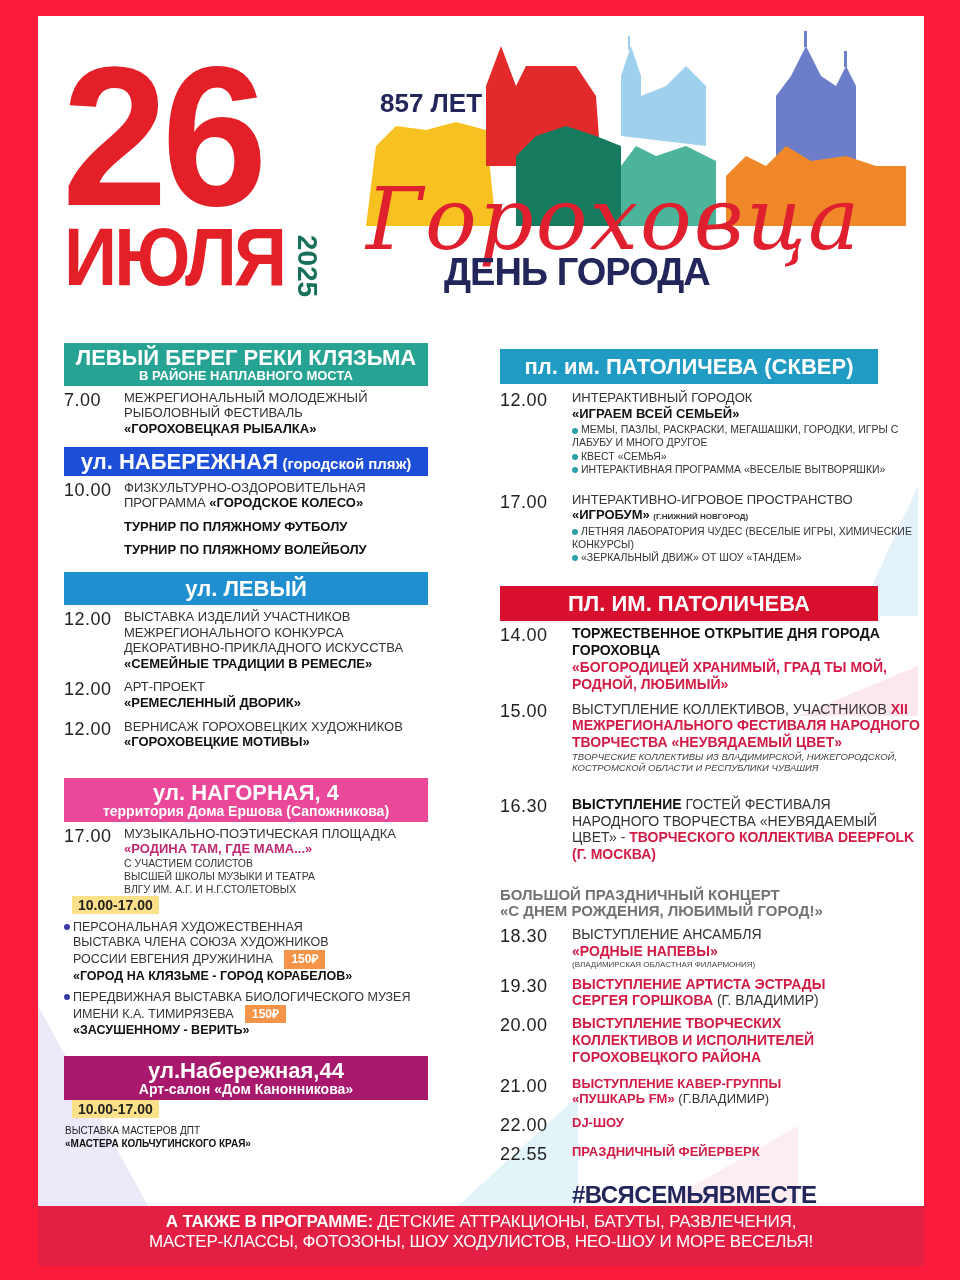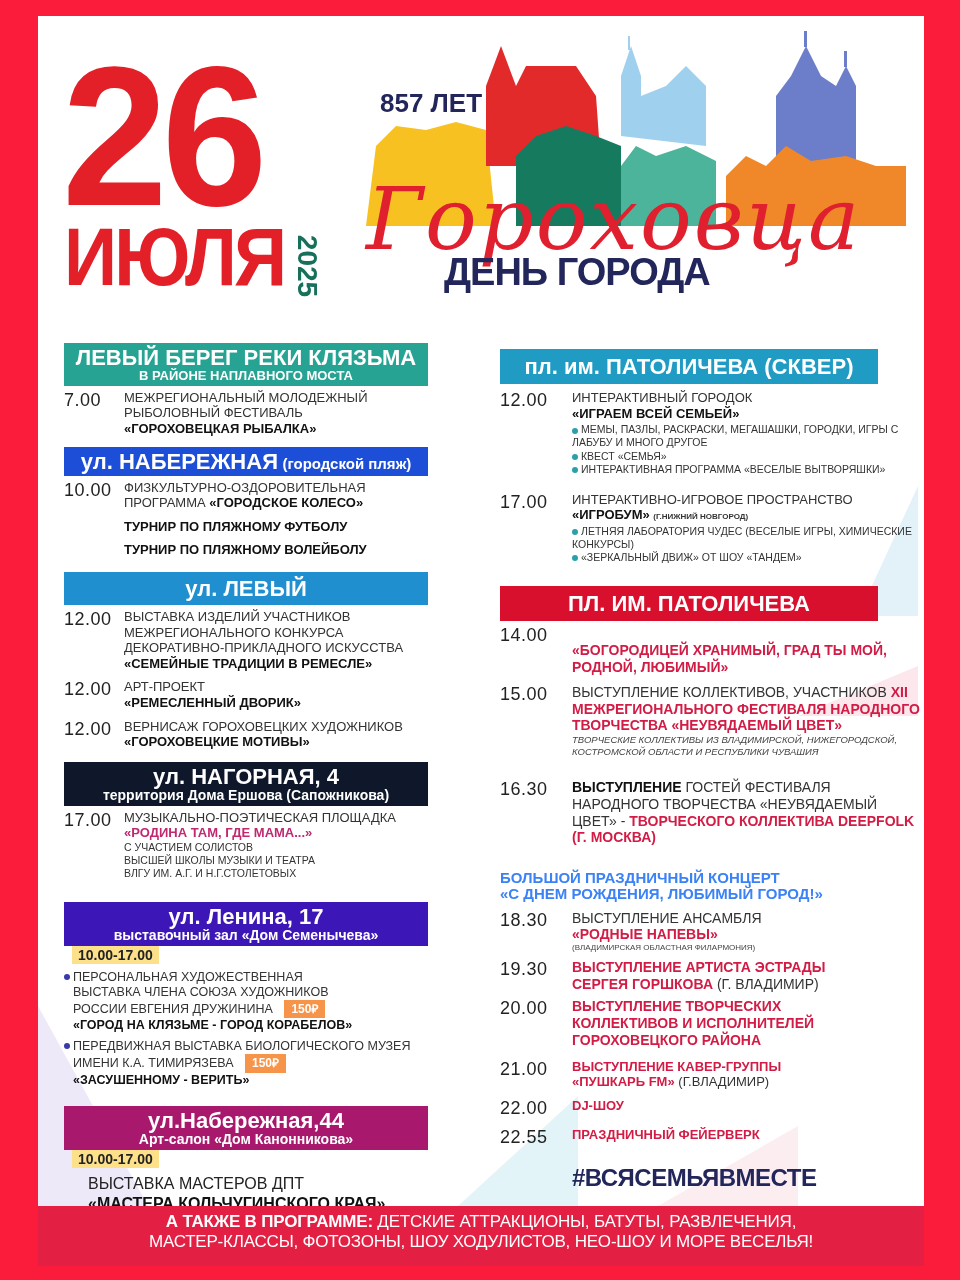--- a/index.html
+++ b/index.html
@@ -42,21 +42,21 @@
   .m { color: #c33a78; }
   .note { font-size: 9.5px; color: #444; font-style: italic; line-height: 1.2; display: block; }
   .small { font-size: 10.5px; color: #333; line-height: 1.25; display: block; }
   .dot { display: inline-block; width: 6px; height: 6px; border-radius: 50%; background: #2aa0a8; margin-right: 3px; vertical-align: middle; }
   .dot-b { background: #3a3aa8; }
   .hours { display: inline-block; background: #fde08a; font-weight: 700; font-size: 14px; color: #222; padding: 1px 6px; }
   .price { display: inline-block; background: #f6954a; color: #fff; font-weight: 700; font-size: 12px; padding: 2px 7px; margin-left: 8px; vertical-align: middle; }
   .bullet-item { display: flex; align-items: flex-start; font-size: 12.5px; line-height: 1.2; color: #333; margin-top: 6px; }
   .bullet-item .dot { margin-top: 4px; flex-shrink: 0; }
 
-  .concert-title { font-size: 15px; font-weight: 900; color: #3b82f6; line-height: 1.05; }
+  .concert-title { font-size: 15px; font-weight: 900; color: #737373; line-height: 1.05; }
   .hashtag { font-size: 24px; font-weight: 900; color: #22265a; letter-spacing: -.5px; }
 
   .footer { position: absolute; left: 38px; top: 1206px; width: 886px; height: 60px; background: #e31f43; color: #fff; text-align: center; font-size: 17px; line-height: 1.2; padding-top: 6px; font-weight: 400; letter-spacing: -.2px; }
   .footer b { font-weight: 900; }
 </style>
 </head>
 <body>
 
 <div class="poster">
   <div class="tri tri1"></div>
@@ -140,39 +140,35 @@
       </div>
     </div>
     <div class="ev" style="margin-top:8px;">
       <div class="time">12.00</div>
       <div class="desc">
         <span>ВЕРНИСАЖ ГОРОХОВЕЦКИХ ХУДОЖНИКОВ</span><br>
         <span class="b">«ГОРОХОВЕЦКИЕ МОТИВЫ»</span>
       </div>
     </div>
 
-    <div class="bar" style="background:#0f172a; margin-top:12px;">
+    <div class="bar" style="background:#ec4899; margin-top:28px;">
       <span class="main">ул. НАГОРНАЯ, 4</span>
       <span class="sub" style="font-size:14px;">территория Дома Ершова (Сапожникова)</span>
     </div>
     <div class="ev">
       <div class="time">17.00</div>
       <div class="desc">
         <span>МУЗЫКАЛЬНО-ПОЭТИЧЕСКАЯ ПЛОЩАДКА</span><br>
         <span class="b" style="color:#c02870;">«РОДИНА ТАМ, ГДЕ МАМА...»</span>
         <span class="small m">С УЧАСТИЕМ СОЛИСТОВ</span>
         <span class="small m">ВЫСШЕЙ ШКОЛЫ МУЗЫКИ И ТЕАТРА</span>
         <span class="small m">ВЛГУ ИМ. А.Г. И Н.Г.СТОЛЕТОВЫХ</span>
       </div>
     </div>
 
-    <div class="bar" style="background:#3d16b8; margin-top:22px;">
-      <span class="main">ул. Ленина, 17</span>
-      <span class="sub" style="font-size:14px;">выставочный зал «Дом Семенычева»</span>
-    </div>
     <div style="margin-left:8px;"><span class="hours">10.00-17.00</span></div>
     <div class="bullet-item">
       <span class="dot dot-b"></span>
       <div style="width:300px;">
         <span>ПЕРСОНАЛЬНАЯ ХУДОЖЕСТВЕННАЯ ВЫСТАВКА ЧЛЕНА СОЮЗА ХУДОЖНИКОВ РОССИИ ЕВГЕНИЯ ДРУЖИНИНА</span>
         <span class="price">150₽</span><br>
         <span class="b">«ГОРОД НА КЛЯЗЬМЕ - ГОРОД КОРАБЕЛОВ»</span>
       </div>
     </div>
     <div class="bullet-item">
@@ -182,21 +178,21 @@
         <span class="price">150₽</span><br>
         <span class="b">«ЗАСУШЕННОМУ - ВЕРИТЬ»</span>
       </div>
     </div>
 
     <div class="bar" style="background:#a8196e; margin-top:18px;">
       <span class="main">ул.Набережная,44</span>
       <span class="sub" style="font-size:14px;">Арт-салон «Дом Канонникова»</span>
     </div>
     <div style="margin-left:8px;"><span class="hours">10.00-17.00</span></div>
-    <div class="desc" style="font-size:16px; margin-top:6px; margin-left:24px; line-height:1.3;">
+    <div class="desc" style="font-size:10px; margin-top:6px; margin-left:1px; line-height:1.3;">
       <span>ВЫСТАВКА МАСТЕРОВ ДПТ</span><br>
       <span class="b">«МАСТЕРА КОЛЬЧУГИНСКОГО КРАЯ»</span>
     </div>
   </div>
 
   <div class="col" style="left:462px; top:333px; width:420px;">
     <div class="bar" style="background:#1f9bc4; width:378px; padding:6px;">
       <span class="main">пл. им. ПАТОЛИЧЕВА (СКВЕР)</span>
     </div>
 
@@ -222,21 +218,21 @@
       </div>
     </div>
 
     <div class="bar" style="background:#d8102e; width:378px; margin-top:22px; padding:6px;">
       <span class="main">ПЛ. ИМ. ПАТОЛИЧЕВА</span>
     </div>
 
     <div class="ev" style="margin-top:4px;">
       <div class="time" style="width:72px;">14.00</div>
       <div class="desc" style="font-size:14px;">
-        <br>
+        <span class="b">ТОРЖЕСТВЕННОЕ ОТКРЫТИЕ ДНЯ ГОРОДА ГОРОХОВЦА</span><br>
         <span class="r">«БОГОРОДИЦЕЙ ХРАНИМЫЙ, ГРАД ТЫ МОЙ, РОДНОЙ, ЛЮБИМЫЙ»</span>
       </div>
     </div>
 
     <div class="ev" style="margin-top:8px;">
       <div class="time" style="width:72px;">15.00</div>
       <div class="desc" style="font-size:14px;">
         <span>ВЫСТУПЛЕНИЕ КОЛЛЕКТИВОВ, УЧАСТНИКОВ</span>
         <span class="r">XII МЕЖРЕГИОНАЛЬНОГО ФЕСТИВАЛЯ НАРОДНОГО ТВОРЧЕСТВА «НЕУВЯДАЕМЫЙ ЦВЕТ»</span>
         <span class="note">ТВОРЧЕСКИЕ КОЛЛЕКТИВЫ ИЗ ВЛАДИМИРСКОЙ, НИЖЕГОРОДСКОЙ, КОСТРОМСКОЙ ОБЛАСТИ И РЕСПУБЛИКИ ЧУВАШИЯ</span>

